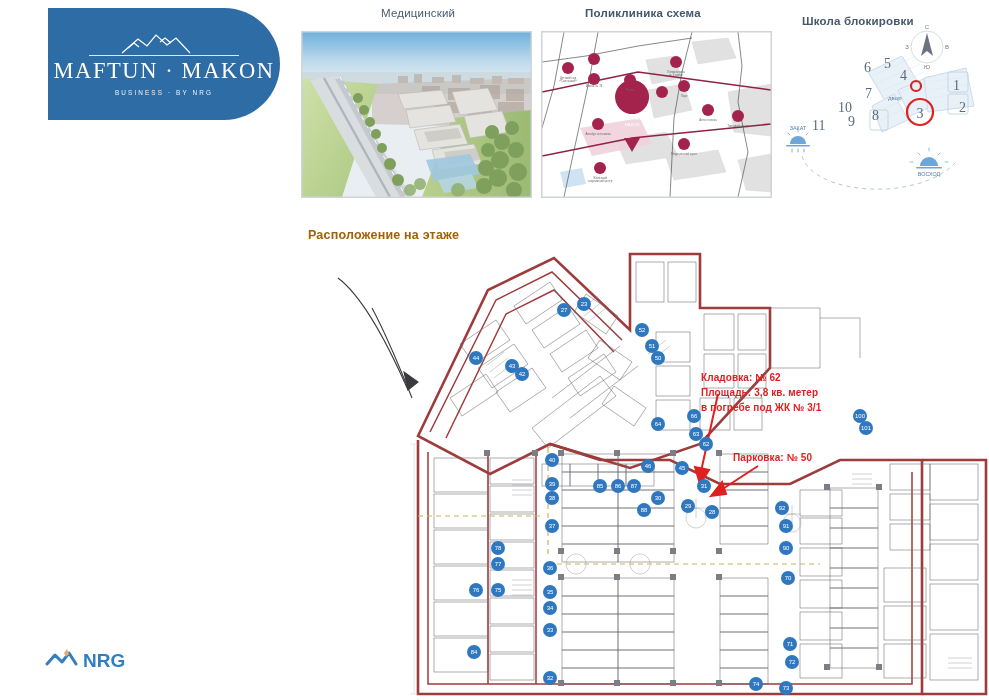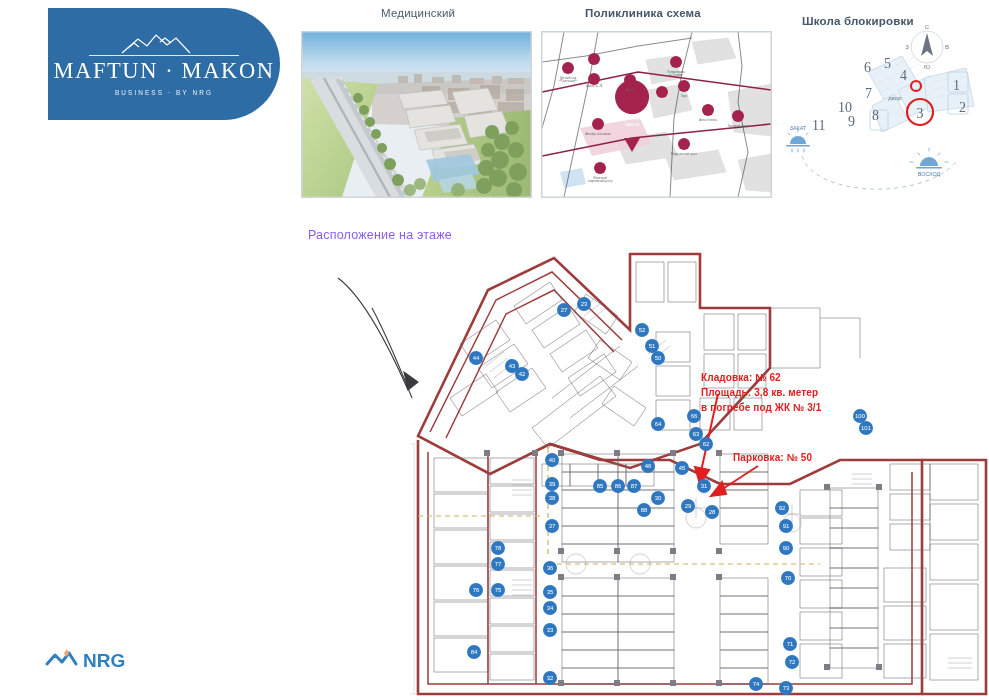--- a/index.html
+++ b/index.html
@@ -35,21 +35,21 @@
   }
 
   
   .cap{
     position:absolute;font-size:11.5px;color:#44576b;font-weight:bold;
     letter-spacing:.2px;white-space:nowrap;
   }
   .cap.vis{left:381px;top:7px;font-weight:normal;color:#4a5b6c;}
   .cap.sit{left:585px;top:7px;}
   .cap.blk{left:802px;top:15px;}
-  .cap.floor{left:308px;top:228px;font-weight:normal;font-size:12.5px;color:#8b5cf6;}
+  .cap.floor{left:308px;top:228px;font-weight:bold;font-size:12.5px;color:#a16207;}
 
   
   .frame{position:absolute;border:1px solid #cfd4d9;background:#fff;overflow:hidden;}
   .frame.vis{left:301px;top:31px;width:229px;height:165px;}
   .frame.sit{left:541px;top:31px;width:229px;height:165px;}
   .frame svg{display:block;width:100%;height:100%;}
 
   
   .blockscheme{position:absolute;left:780px;top:20px;width:209px;height:175px;}
   .blockscheme svg{display:block;width:100%;height:100%;}

